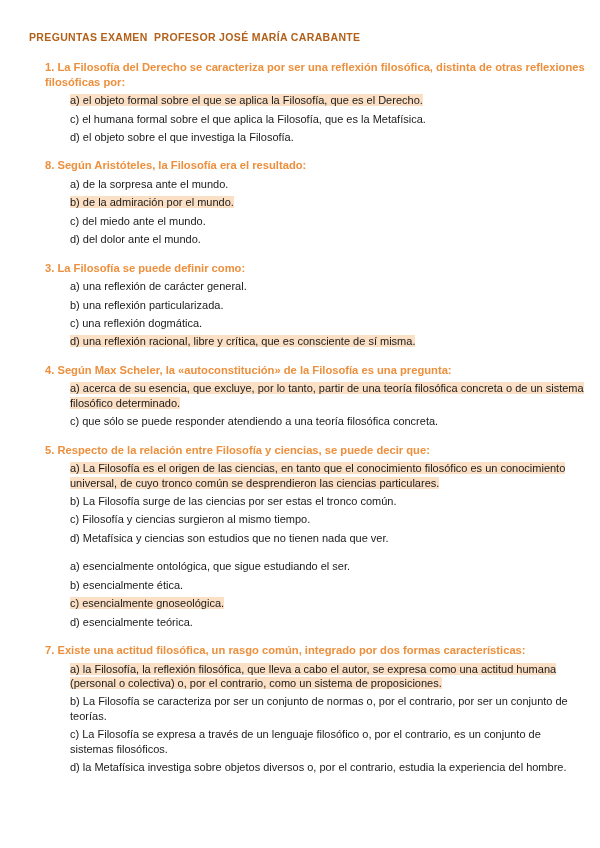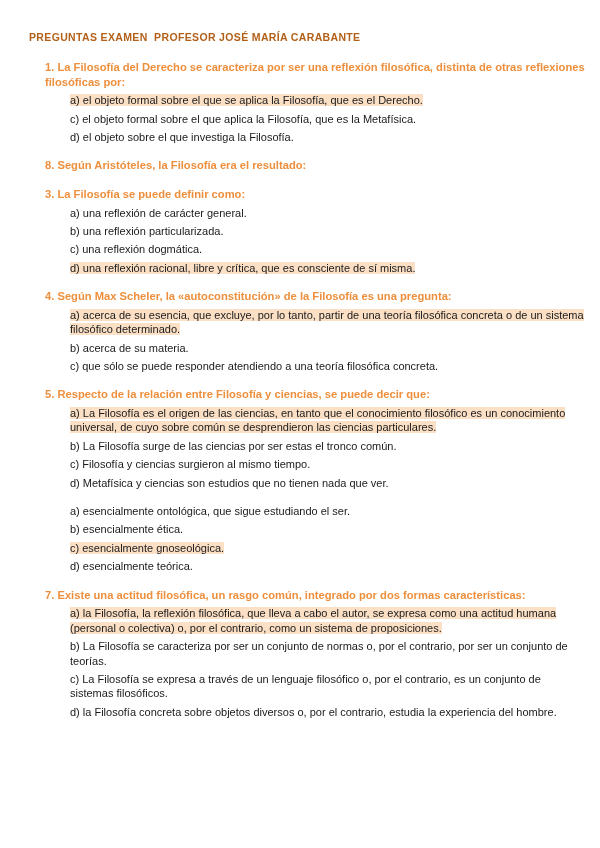--- a/index.html
+++ b/index.html
@@ -66,65 +66,70 @@
 
 <div class="page">
 
   <div class="doc-title">PREGUNTAS EXAMEN  PROFESOR JOSÉ MARÍA CARABANTE</div>
 
   <div id="questions-container">
       <div class="question-block">
         <div class="q-heading">1. La Filosofía del Derecho se caracteriza por ser una reflexión filosófica, distinta de otras reflexiones filosóficas por:</div>
         <ul class="answers">
           <li class="answer highlighted"><span>a) el objeto formal sobre el que se aplica la Filosofía, que es el Derecho.</span></li>
-          <li class="answer"><span>c) el objeto formal sobre el que aplica la Filosofía, que es la Metafísica.</span></li>
+          <li class="answer"><span>c) el humana formal sobre el que aplica la Filosofía, que es la Metafísica.</span></li>
           <li class="answer"><span>d) el objeto sobre el que investiga la Filosofía.</span></li>
         </ul>
       </div>
       <div class="question-block">
         <div class="q-heading">8. Según Aristóteles, la Filosofía era el resultado:</div>
+        <ul class="answers">
+          <li class="answer"><span>a) de la sorpresa ante el mundo.</span></li>
+          <li class="answer highlighted"><span>b) de la admiración por el mundo.</span></li>
+          <li class="answer"><span>c) del miedo ante el mundo.</span></li>
+          <li class="answer"><span>d) del dolor ante el mundo.</span></li>
+        </ul>
       </div>
       <div class="question-block">
         <div class="q-heading">3. La Filosofía se puede definir como:</div>
         <ul class="answers">
           <li class="answer"><span>a) una reflexión de carácter general.</span></li>
           <li class="answer"><span>b) una reflexión particularizada.</span></li>
           <li class="answer"><span>c) una reflexión dogmática.</span></li>
           <li class="answer highlighted"><span>d) una reflexión racional, libre y crítica, que es consciente de sí misma.</span></li>
         </ul>
       </div>
       <div class="question-block">
         <div class="q-heading">4. Según Max Scheler, la «autoconstitución» de la Filosofía es una pregunta:</div>
         <ul class="answers">
           <li class="answer highlighted"><span>a) acerca de su esencia, que excluye, por lo tanto, partir de una teoría filosófica concreta o de un sistema filosófico determinado.</span></li>
-          <li class="answer"><span>b) acerca de su materia.</span></li>
           <li class="answer"><span>c) que sólo se puede responder atendiendo a una teoría filosófica concreta.</span></li>
         </ul>
       </div>
       <div class="question-block">
         <div class="q-heading">5. Respecto de la relación entre Filosofía y ciencias, se puede decir que:</div>
         <ul class="answers">
-          <li class="answer highlighted"><span>a) La Filosofía es el origen de las ciencias, en tanto que el conocimiento filosófico es un conocimiento universal, de cuyo sobre común se desprendieron las ciencias particulares.</span></li>
+          <li class="answer highlighted"><span>a) La Filosofía es el origen de las ciencias, en tanto que el conocimiento filosófico es un conocimiento universal, de cuyo tronco común se desprendieron las ciencias particulares.</span></li>
           <li class="answer"><span>b) La Filosofía surge de las ciencias por ser estas el tronco común.</span></li>
           <li class="answer"><span>c) Filosofía y ciencias surgieron al mismo tiempo.</span></li>
           <li class="answer"><span>d) Metafísica y ciencias son estudios que no tienen nada que ver.</span></li>
         </ul>
       </div>
       <div class="question-block">
         <ul class="answers">
           <li class="answer"><span>a) esencialmente ontológica, que sigue estudiando el ser.</span></li>
           <li class="answer"><span>b) esencialmente ética.</span></li>
           <li class="answer highlighted"><span>c) esencialmente gnoseológica.</span></li>
           <li class="answer"><span>d) esencialmente teórica.</span></li>
         </ul>
       </div>
       <div class="question-block">
         <div class="q-heading">7. Existe una actitud filosófica, un rasgo común, integrado por dos formas características:</div>
         <ul class="answers">
           <li class="answer highlighted"><span>a) la Filosofía, la reflexión filosófica, que lleva a cabo el autor, se expresa como una actitud humana (personal o colectiva) o, por el contrario, como un sistema de proposiciones.</span></li>
           <li class="answer"><span>b) La Filosofía se caracteriza por ser un conjunto de normas o, por el contrario, por ser un conjunto de teorías.</span></li>
           <li class="answer"><span>c) La Filosofía se expresa a través de un lenguaje filosófico o, por el contrario, es un conjunto de sistemas filosóficos.</span></li>
-          <li class="answer"><span>d) la Filosofía concreta sobre objetos diversos o, por el contrario, estudia la experiencia del hombre.</span></li>
+          <li class="answer"><span>d) la Metafísica investiga sobre objetos diversos o, por el contrario, estudia la experiencia del hombre.</span></li>
         </ul>
       </div>
     </div>
 
 </div>
 
 </body></html>

